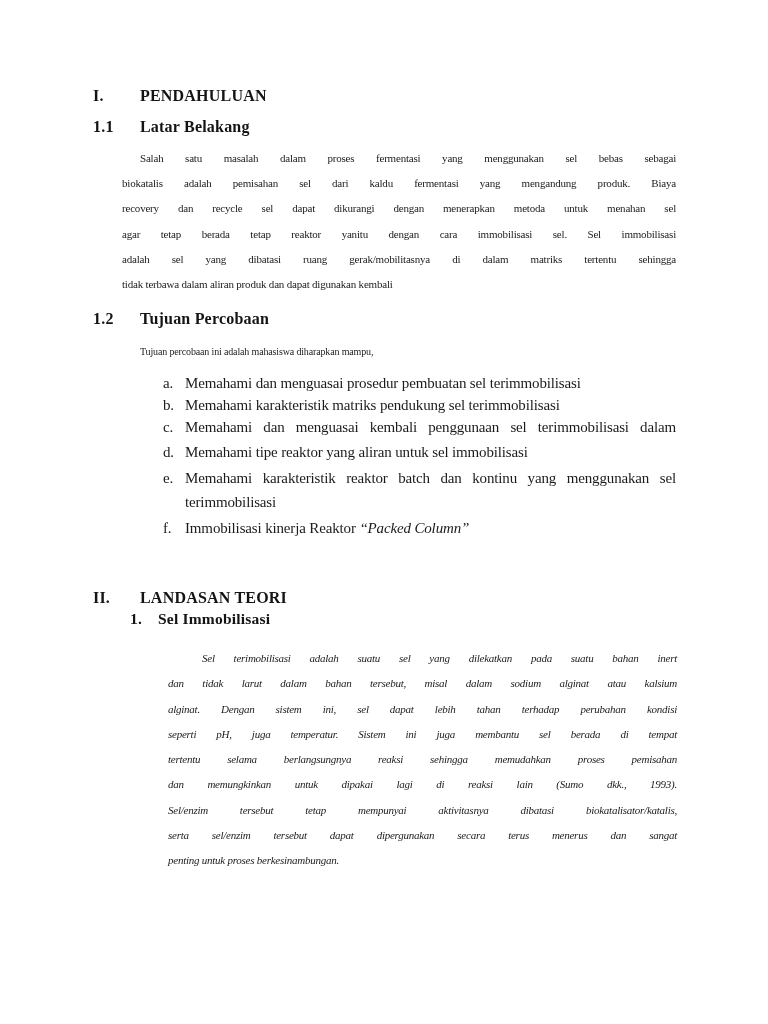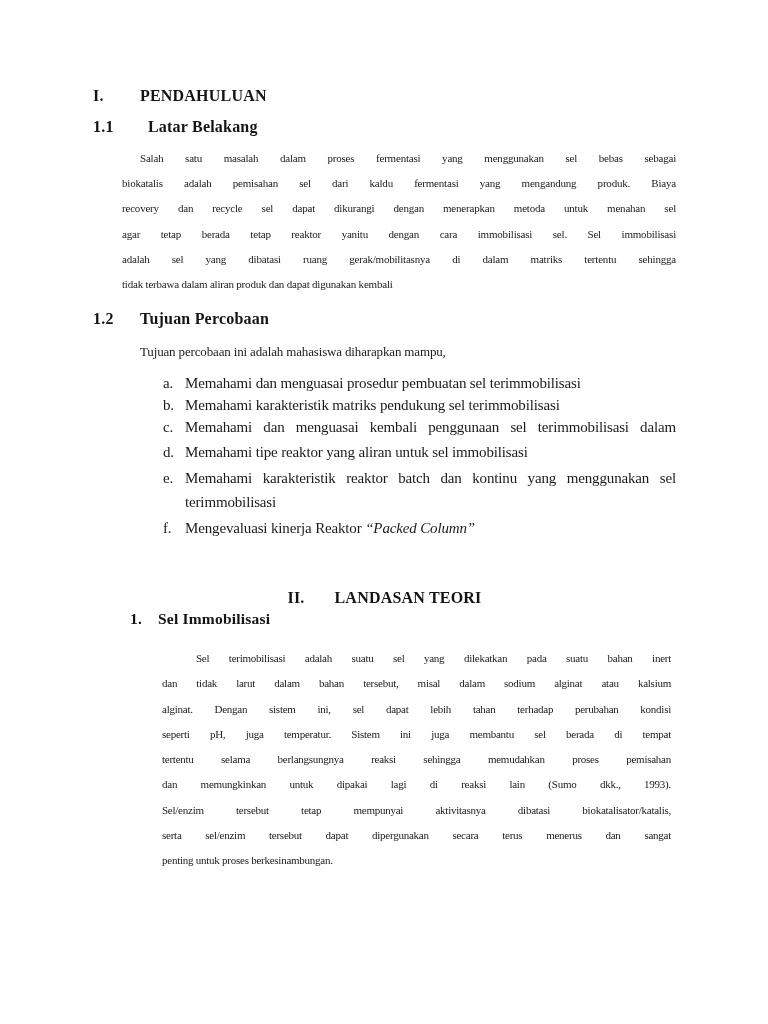--- a/index.html
+++ b/index.html
@@ -38,21 +38,21 @@
     text-align: justify;
     text-align-last: justify;
     white-space: normal;
   }
   .p2 .pline { line-height: 25.3px; letter-spacing: -0.25px; }
   .pline.last { text-align-last: left; }
   .ind1 { text-indent: 18px; }
   .ind2 { text-indent: 34px; }
 
   .intro-line {
-    font-size: 13px;
+    font-size: 10px;
     letter-spacing: -0.15px;
     line-height: 25px;
   }
 
   
   .list { width: 513px; }
   .li {
     display: flex;
     font-size: 15px;
     letter-spacing: -0.15px;
@@ -72,21 +72,21 @@
 </head>
 <body>
 
 <div class="page">
 
   <div class="abs h" style="left:93px; top:86px; width:583px;">
     <span class="hnum">I.</span>
     <span>PENDAHULUAN</span>
   </div>
 
-  <div class="abs h" style="left:93px; top:117px; width:583px;gap:8px;">
+  <div class="abs h" style="left:93px; top:117px; width:583px;">
     <span class="hnum">1.1</span>
     <span>Latar Belakang</span>
   </div>
 
   <div class="abs" style="left:122px; top:146px; width:554px;">
     <div class="pline ind1">Salah satu masalah dalam proses fermentasi yang menggunakan sel bebas sebagai</div>
     <div class="pline">biokatalis adalah pemisahan sel dari kaldu fermentasi yang mengandung produk. Biaya</div>
     <div class="pline">recovery dan recycle sel dapat dikurangi dengan menerapkan metoda untuk menahan sel</div>
     <div class="pline">agar tetap berada tetap reaktor yanitu dengan cara immobilisasi sel. Sel immobilisasi</div>
     <div class="pline">adalah sel yang dibatasi ruang gerak/mobilitasnya di dalam matriks tertentu sehingga</div>
@@ -128,38 +128,38 @@
       <span class="mk">e.</span>
       <span class="tx">
         <div class="jl">Memahami karakteristik reaktor batch dan kontinu yang menggunakan sel</div>
         <div>terimmobilisasi</div>
       </span>
     </div>
 
     <div class="li">
       <span class="mk">f.</span>
       <span class="tx">
-        <span>Mengevaluasi kinerja Reaktor </span>
+        <span>Immobilisasi kinerja Reaktor </span>
         <span class="it">“Packed Column”</span>
       </span>
     </div>
 
   </div>
 
-  <div class="abs h" style="left:93px; top:588px; width:583px;justify-content:center;">
+  <div class="abs h" style="left:93px; top:588px; width:583px;">
     <span class="hnum">II.</span>
     <span>LANDASAN TEORI</span>
   </div>
 
   <div class="abs h h2s" style="left:130px; top:609px; width:546px;">
     <span class="hnum2">1.</span>
     <span>Sel Immobilisasi</span>
   </div>
 
-  <div class="abs p2" style="left:162px; top:646px; width:509px;">
+  <div class="abs p2" style="left:168px; top:646px; width:509px;font-style:italic;">
     <div class="pline ind2">Sel terimobilisasi adalah suatu sel yang dilekatkan pada suatu bahan inert</div>
     <div class="pline">dan tidak larut dalam bahan tersebut, misal dalam sodium alginat atau kalsium</div>
     <div class="pline">alginat. Dengan sistem ini, sel dapat lebih tahan terhadap perubahan kondisi</div>
     <div class="pline">seperti pH, juga temperatur. Sistem ini juga membantu sel berada di tempat</div>
     <div class="pline">tertentu selama berlangsungnya reaksi sehingga memudahkan proses pemisahan</div>
     <div class="pline">dan memungkinkan untuk dipakai lagi di reaksi lain (Sumo dkk., 1993).</div>
     <div class="pline">Sel/enzim tersebut tetap mempunyai aktivitasnya dibatasi biokatalisator/katalis,</div>
     <div class="pline">serta sel/enzim tersebut dapat dipergunakan secara terus menerus dan sangat</div>
     <div class="pline last">penting untuk proses berkesinambungan.</div>
   </div>

